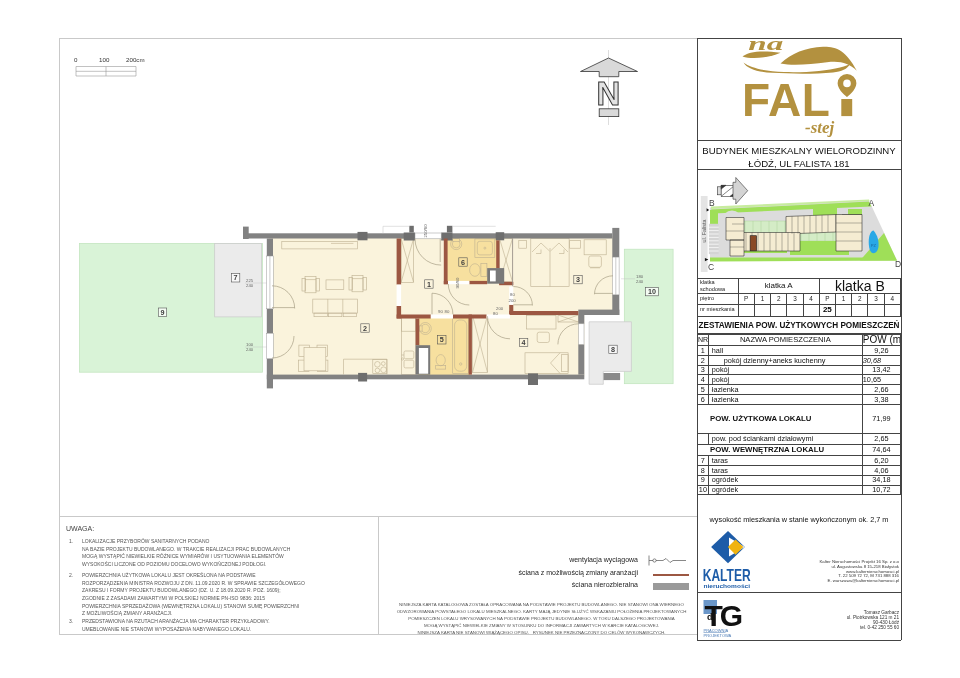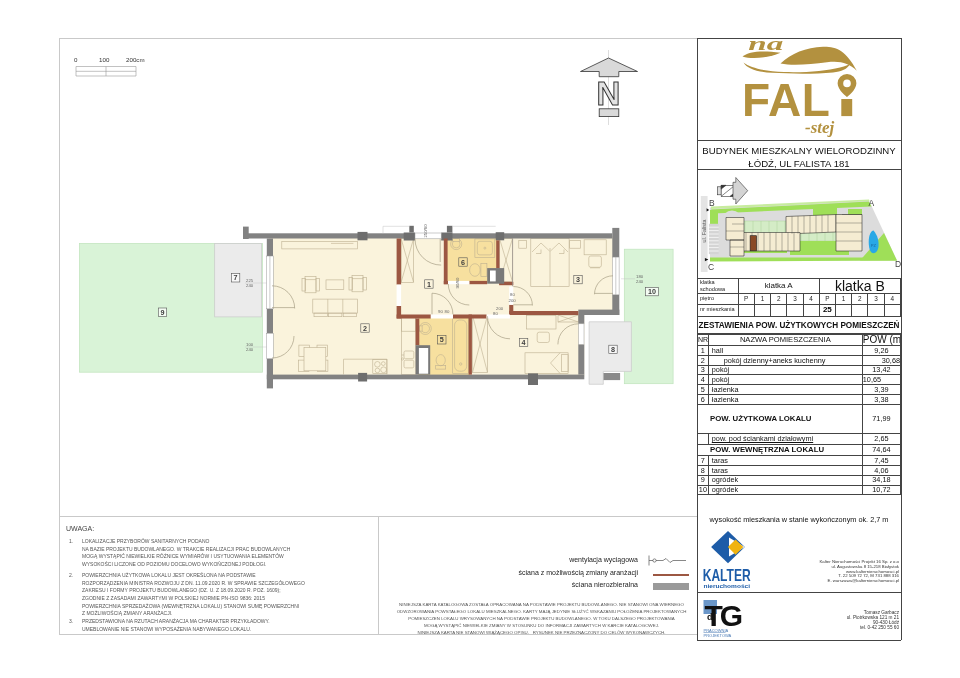--- a/index.html
+++ b/index.html
@@ -577,59 +577,59 @@
           <td style="border:1px solid #444;width:37.2px;text-align:center;font-size:10px;">POW (m²)</td>
         </tr>
 <tr style="height:9.8px;">
           <td style="border:1px solid #444;text-align:center;">1</td>
           <td style="border:1px solid #444;padding-left:3px;">hall</td>
           <td style="border:1px solid #444;text-align:center;">9,26</td>
         </tr>
 <tr style="height:9.8px;">
           <td style="border:1px solid #444;text-align:center;">2</td>
           <td style="border:1px solid #444;padding-left:15px;">pokój dzienny+aneks kuchenny</td>
-          <td style="border:1px solid #444;text-align:right;">30,68</td>
+          <td style="border:1px solid #444;text-align:left;font-style:italic;">30,68</td>
         </tr>
 <tr style="height:9.8px;">
           <td style="border:1px solid #444;text-align:center;">3</td>
           <td style="border:1px solid #444;padding-left:3px;">pokój</td>
           <td style="border:1px solid #444;text-align:center;">13,42</td>
         </tr>
 <tr style="height:9.8px;">
           <td style="border:1px solid #444;text-align:center;">4</td>
           <td style="border:1px solid #444;padding-left:3px;">pokój</td>
           <td style="border:1px solid #444;">10,65</td>
         </tr>
 <tr style="height:9.8px;">
           <td style="border:1px solid #444;text-align:center;">5</td>
           <td style="border:1px solid #444;padding-left:3px;">łazienka</td>
-          <td style="border:1px solid #444;text-align:center;">3,39</td>
+          <td style="border:1px solid #444;text-align:center;">2,66</td>
         </tr>
 <tr style="height:9.8px;">
           <td style="border:1px solid #444;text-align:center;">6</td>
           <td style="border:1px solid #444;padding-left:3px;">łazienka</td>
           <td style="border:1px solid #444;text-align:center;">3,38</td>
         </tr>
 <tr style="height:29px;">
           <td colspan="2" style="border:1px solid #444;padding-left:12px;font-weight:bold;font-size:7.8px;">POW. UŻYTKOWA LOKALU</td>
           <td style="border:1px solid #444;text-align:center;">71,99</td>
         </tr>
 <tr style="height:11.2px;">
           <td style="border:1px solid #444;"></td>
-          <td style="border:1px solid #444;padding-left:3px;text-decoration:underline;">pow. pod ściankami działowymi</td>
+          <td style="border:1px solid #444;padding-left:3px;">pow. pod ściankami działowymi</td>
           <td style="border:1px solid #444;text-align:center;">2,65</td>
         </tr>
 <tr style="height:11.2px;">
           <td colspan="2" style="border:1px solid #444;padding-left:12px;font-weight:bold;font-size:7.8px;">POW. WEWNĘTRZNA LOKALU</td>
           <td style="border:1px solid #444;text-align:center;">74,64</td>
         </tr>
 <tr style="height:9.8px;">
           <td style="border:1px solid #444;text-align:center;">7</td>
           <td style="border:1px solid #444;padding-left:3px;">taras</td>
-          <td style="border:1px solid #444;text-align:center;">7,45</td>
+          <td style="border:1px solid #444;text-align:center;">6,20</td>
         </tr>
 <tr style="height:9.8px;">
           <td style="border:1px solid #444;text-align:center;">8</td>
           <td style="border:1px solid #444;padding-left:3px;">taras</td>
           <td style="border:1px solid #444;text-align:center;">4,06</td>
         </tr>
 <tr style="height:9.8px;">
           <td style="border:1px solid #444;text-align:center;">9</td>
           <td style="border:1px solid #444;padding-left:3px;">ogródek</td>
           <td style="border:1px solid #444;text-align:center;">34,18</td>

